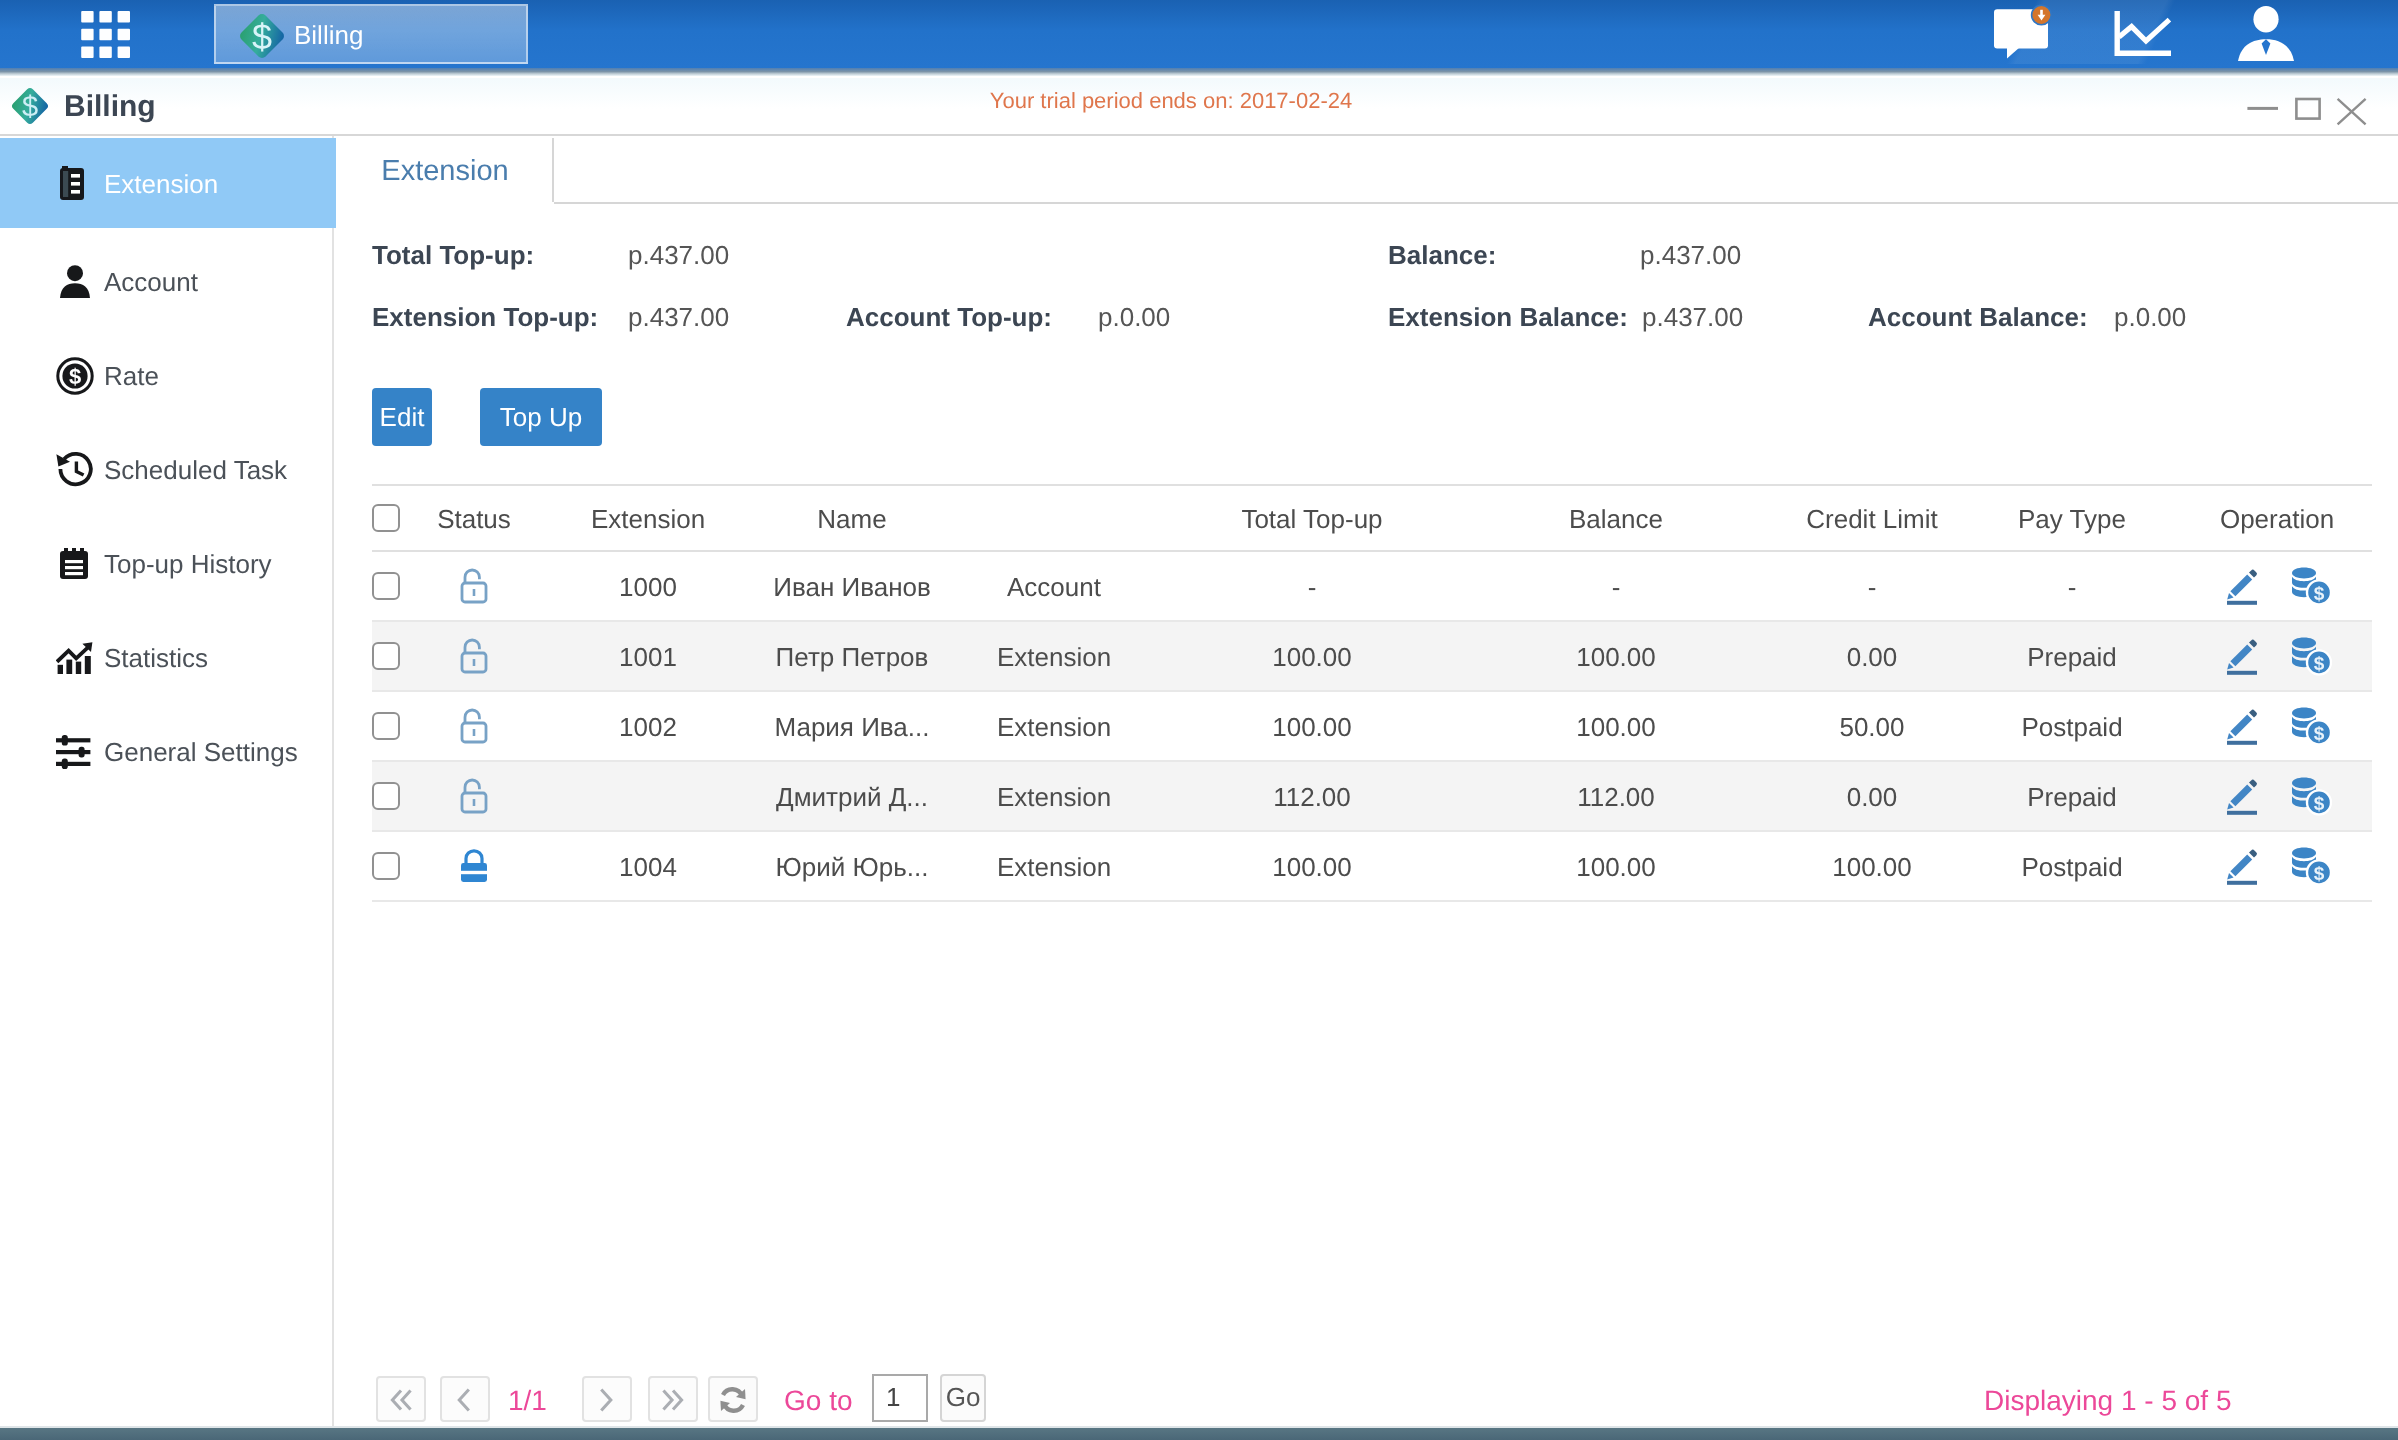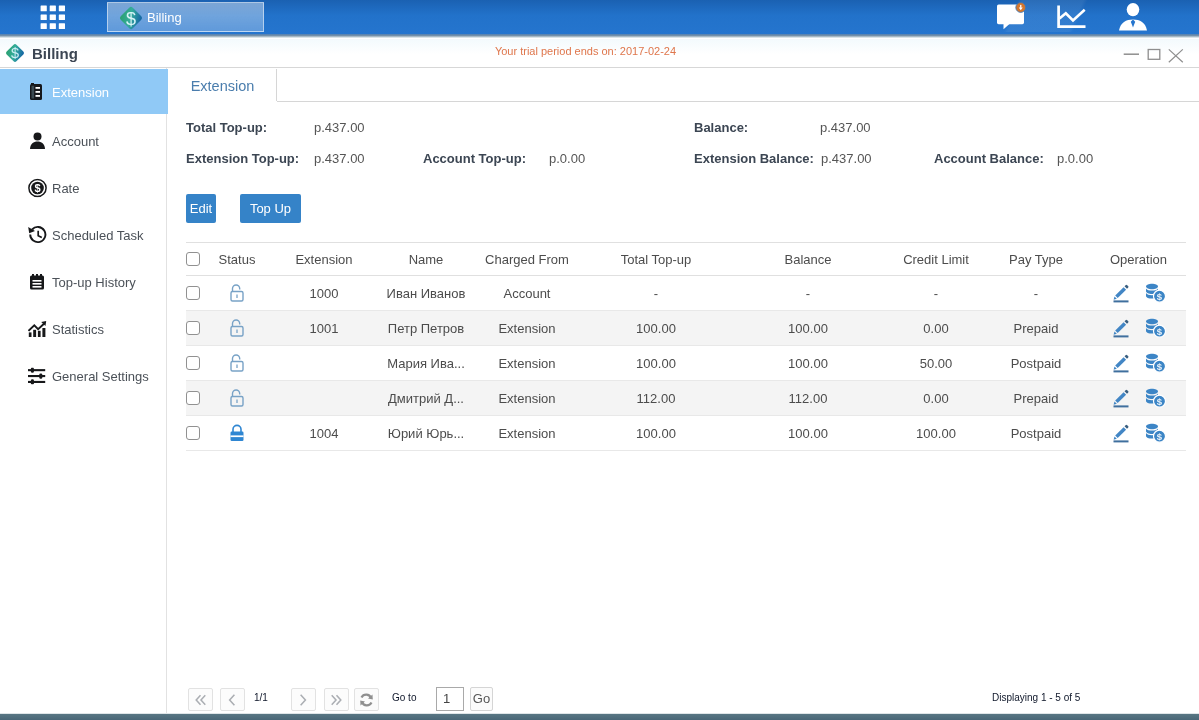--- a/index.html
+++ b/index.html
@@ -49,21 +49,21 @@
   border-top:1px solid #e0e0e0; border-bottom:1px solid #e0e0e0; }
 .trow { position:absolute; left:0; width:1000px; height:35px; border-bottom:1px solid #e8e8e8; }
 .trow.alt { background:#f4f4f4; }
 .cell { position:absolute; top:0; height:100%; display:flex; align-items:center;
   justify-content:center; font-size:13px; color:#4c4c4c; }
 .cb { position:absolute; left:0; top:50%; margin-top:-7px; width:14px; height:14px;
   border:1px solid #919191; border-radius:3px; background:#fff; }
 
 .pbtn { position:absolute; top:620px; width:25px; height:23px; background:#fcfcfc;
   border:1px solid #e2e2e2; border-radius:2px; }
-.ptxt { position:absolute; font-size:10px; color:#0f172a; }
+.ptxt { position:absolute; font-size:14px; color:#ec4899; }
 #goinput { position:absolute; left:268px; top:619px; width:28px; height:24px;
   border:1px solid #a9a9a9; background:#fff; font-size:13px; color:#444;
   text-align:left; padding-left:6px; line-height:22px; }
 #gobtn { position:absolute; left:302px; top:619px; width:23px; height:24px;
   background:#fbfbfb; border:1px solid #d5d5d5; border-radius:2px; font-size:13px;
   color:#555; text-align:center; line-height:22px; }
 #pgsel { position:absolute; left:952px; top:646px; width:50px; height:35px;
   border:1px solid #bbb; background:#fff; }
 
 #bottombar { position:absolute; left:0; top:713px; width:1199px; height:7px;
@@ -243,21 +243,20 @@
 
   <div class="btn" style="left:18px; top:126px; width:30px; height:29px; line-height:29px;">Edit</div>
   <div class="btn" style="left:72px; top:126px; width:61px; height:29px; line-height:29px;">Top Up</div>
 
   <div id="tbl">
 <div class="hrow" style="top:0;">
 <div class="cb" style="left:0px;"></div>
 <div class="cell" style="left:25px;width:52px;">Status</div>
 <div class="cell" style="left:77px;width:122px;">Extension</div>
 <div class="cell" style="left:199px;width:82px;">Name</div>
-<div class="cell" style="left:281px;width:120px;">Charged From</div>
 <div class="cell" style="left:401px;width:138px;">Total Top-up</div>
 <div class="cell" style="left:539px;width:166px;">Balance</div>
 <div class="cell" style="left:705px;width:90px;">Credit Limit</div>
 <div class="cell" style="left:795px;width:110px;">Pay Type</div>
 <div class="cell" style="left:905px;width:95px;">Operation</div>
 </div>
 <div class="trow" style="top:34px;">
 <div class="cb" style="left:0px;"></div>
 <svg width="16" height="18" viewBox="0 0 16 18" style="position:absolute;left:43px;top:50%;margin-top:-9px;">
 <rect x="2" y="7.5" width="12" height="9.5" rx="1.5" fill="none" stroke="#78a2c6" stroke-width="1.4"></rect>
@@ -321,20 +320,21 @@
 <text x="15.5" y="17" text-anchor="middle" fill="#e8f2fa" font-size="9.5" font-weight="bold" font-family="Liberation Sans">$</text>
 </svg>
 </div>
 <div class="trow" style="top:104px;">
 <div class="cb" style="left:0px;"></div>
 <svg width="16" height="18" viewBox="0 0 16 18" style="position:absolute;left:43px;top:50%;margin-top:-9px;">
 <rect x="2" y="7.5" width="12" height="9.5" rx="1.5" fill="none" stroke="#78a2c6" stroke-width="1.4"></rect>
 <line x1="8" y1="10.5" x2="8" y2="14" stroke="#78a2c6" stroke-width="1.3"></line>
 <path d="M3.5 7 L3.5 4.6 A3.6 3.6 0 0 1 10.7 4.6 L10.7 5.6" fill="none" stroke="#78a2c6" stroke-width="1.4"></path>
 </svg>
+<div class="cell" style="left:77px;width:122px;">1002</div>
 <div class="cell" style="left:199px;width:82px;">Мария Ива...</div>
 <div class="cell" style="left:281px;width:120px;">Extension</div>
 <div class="cell" style="left:401px;width:138px;">100.00</div>
 <div class="cell" style="left:539px;width:166px;">100.00</div>
 <div class="cell" style="left:705px;width:90px;">50.00</div>
 <div class="cell" style="left:795px;width:110px;">Postpaid</div>
 <svg width="20" height="20" viewBox="0 0 20 20" style="position:absolute;left:925px;top:50%;margin-top:-10px;">
 <g>
 <path d="M4.2 12.6 L12.6 4.2 L15.1 6.7 L6.7 15.1 Z" fill="#4286c5"></path>
 <path d="M13.5 3.3 L14.6 2.2 A1.1 1.1 0 0 1 16.2 2.2 L17.1 3.1 A1.1 1.1 0 0 1 17.1 4.7 L16 5.8 Z" fill="#3a5f80"></path>

